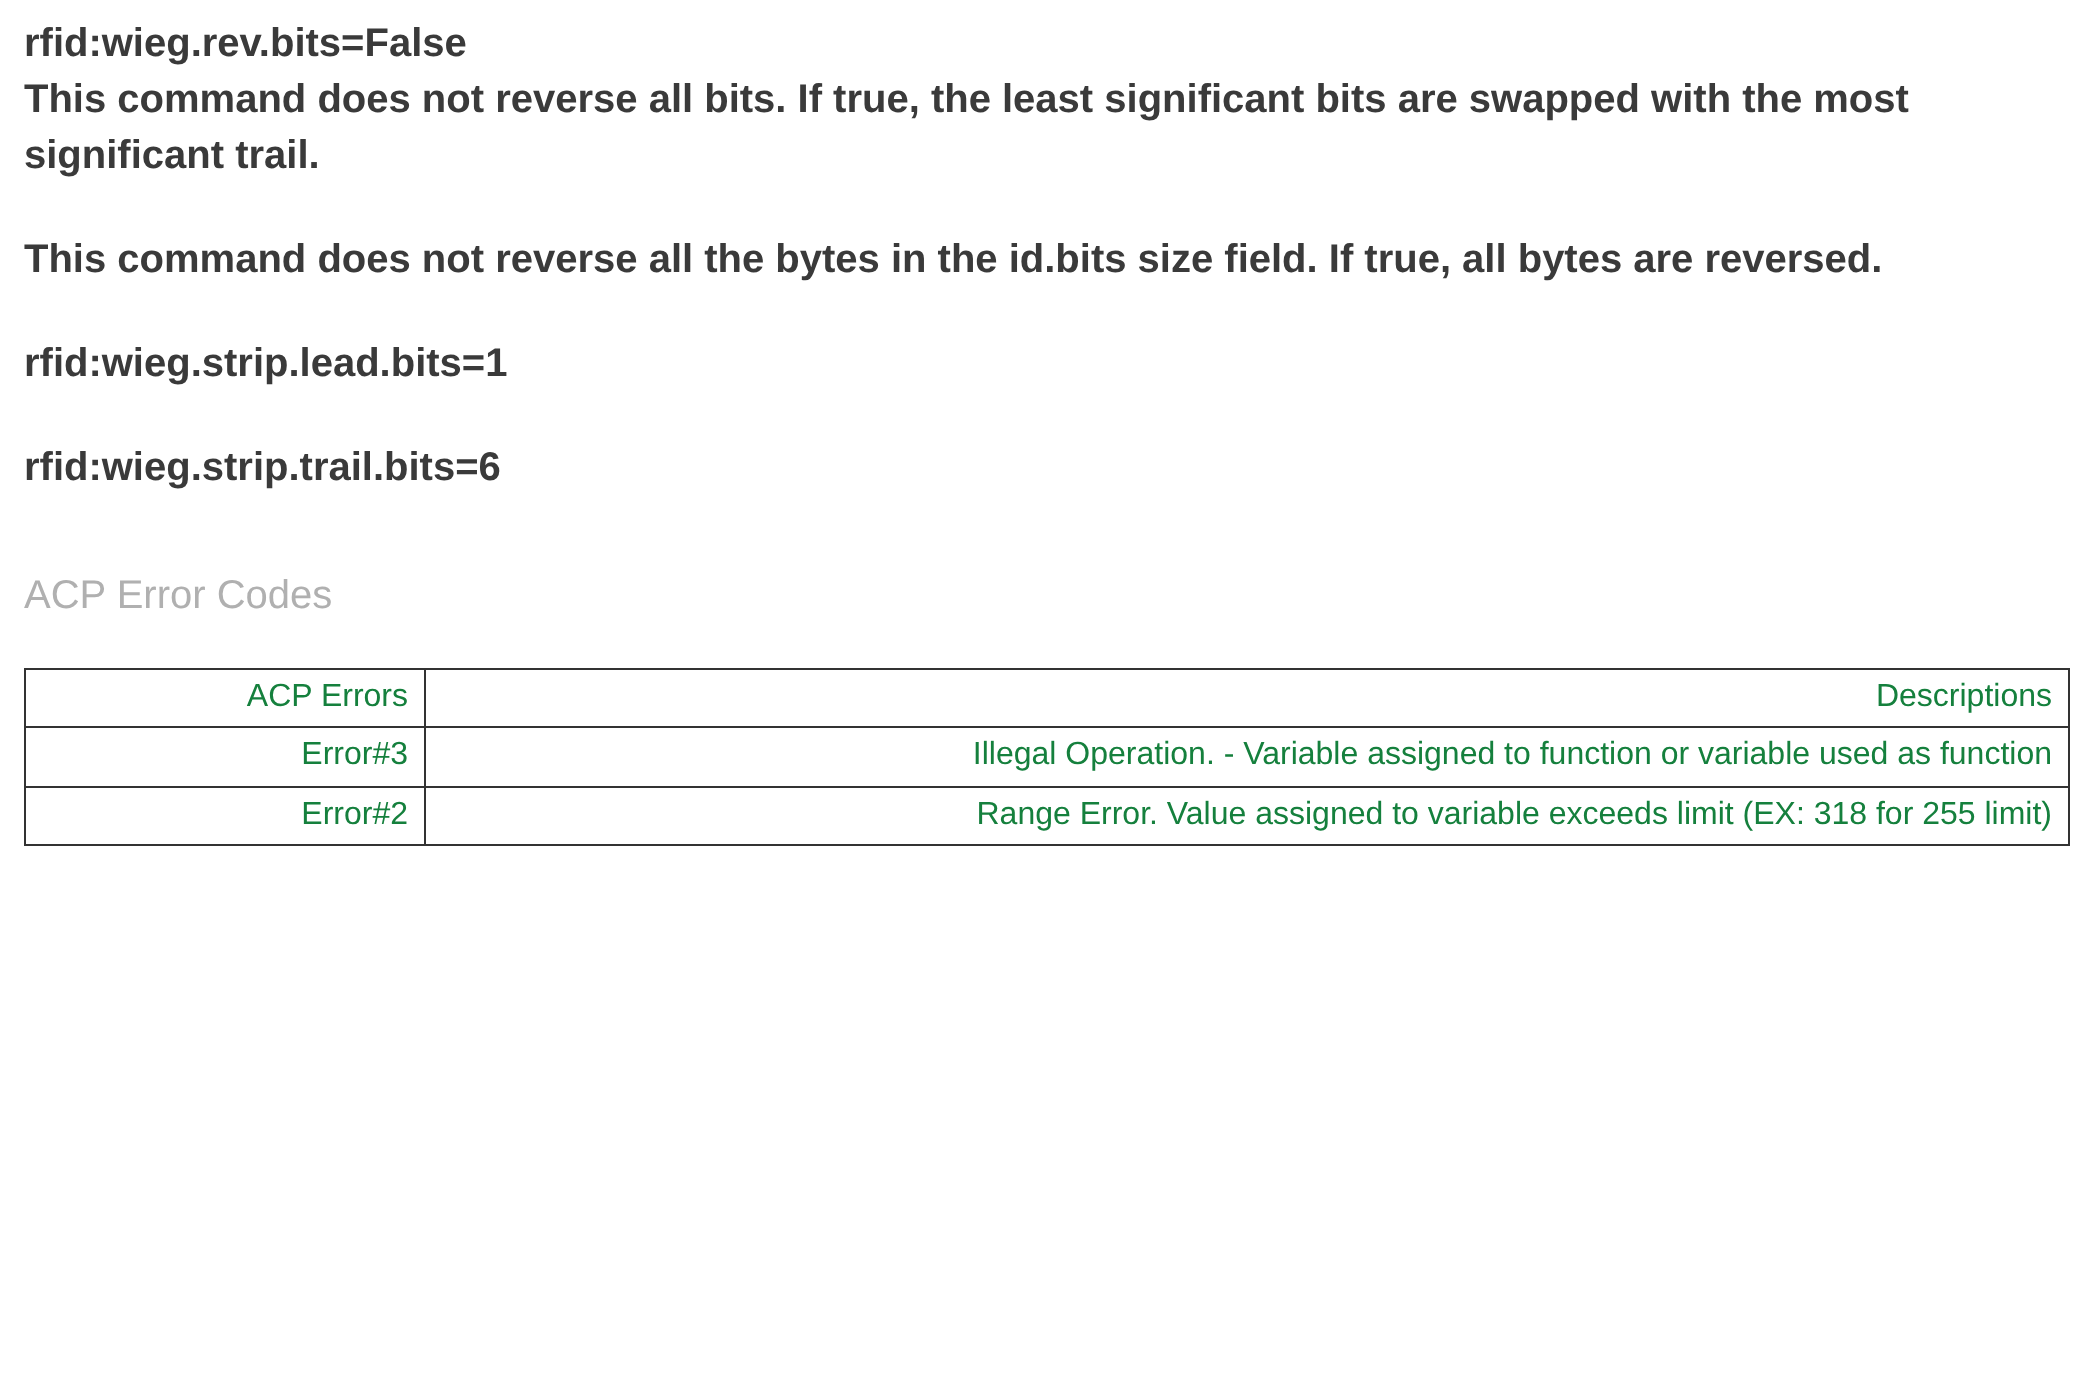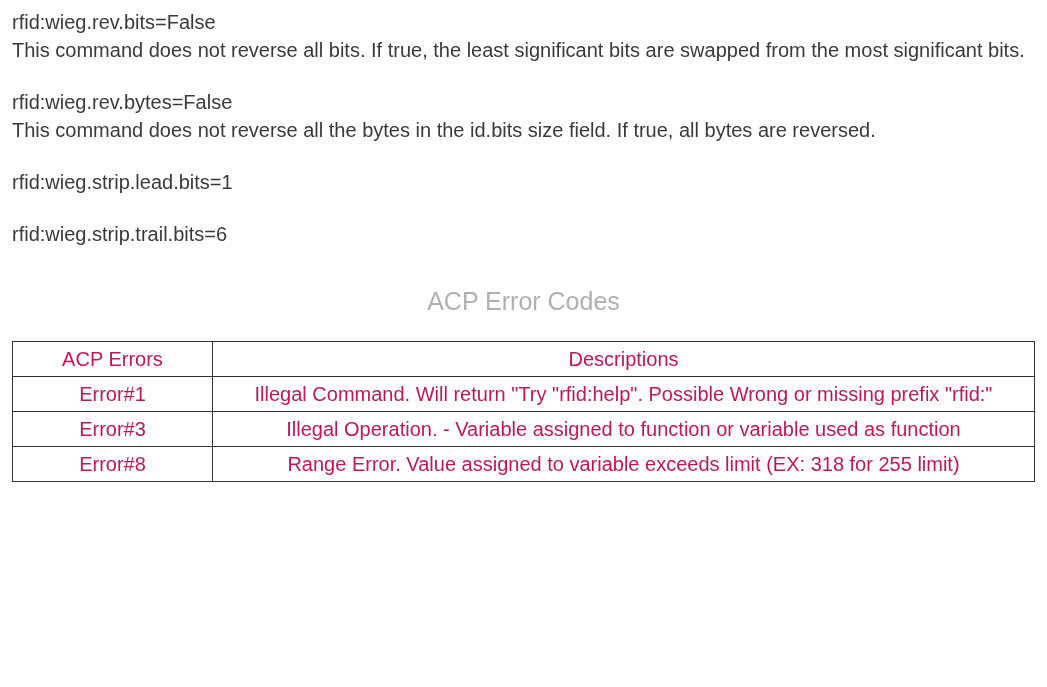--- a/index.html
+++ b/index.html
@@ -10,88 +10,83 @@
     body {
       font-family: Arial, Helvetica, sans-serif;
       font-size: 20px;
       color: #3a3a3a;
       padding: 8px 12px;
       line-height: 1.4;
       background: #fff;
     }
     .cmd-block {
       margin-bottom: 24px;
+      font-weight: bold;
     }
     .cmd-title {
       font-size: 20px;
       color: #3a3a3a;
     }
     .cmd-desc {
       font-size: 20px;
       color: #3a3a3a;
     }
     .section-title {
-      font-size: 25px;
+      font-size: 20px;
       color: #b0b0b0;
       margin-top: 36px;
       margin-bottom: 22px;
-      text-align: center;
     }
     table {
       width: 100%;
       border-collapse: collapse;
     }
     table th, table td {
       border: 1.5px solid #333;
       padding: 3px 8px;
-      text-align: center;
+      text-align: right;
       vertical-align: top;
       font-weight: normal;
-      font-size: 20px;
-      color: #be185d;
+      font-size: 16px;
+      color: #15803d;
     }
     .col-err {
       width: 200px;
     }
   </style>
 </head>
 <body>
 
 <div class="cmd-block">
   <div class="cmd-title">rfid:wieg.rev.bits=False</div>
-  <div class="cmd-desc">This command does not reverse all bits. If true, the least significant bits are swapped from the most significant bits.</div>
+  <div class="cmd-desc">This command does not reverse all bits. If true, the least significant bits are swapped with the most significant trail.</div>
 </div>
 
 <div class="cmd-block">
-  <div class="cmd-title">rfid:wieg.rev.bytes=False</div>
   <div class="cmd-desc">This command does not reverse all the bytes in the id.bits size field. If true, all bytes are reversed.</div>
 </div>
 
 <div class="cmd-block">
   <div class="cmd-title">rfid:wieg.strip.lead.bits=1</div>
 </div>
 
 <div class="cmd-block">
   <div class="cmd-title">rfid:wieg.strip.trail.bits=6</div>
 </div>
 
 <div class="section-title">ACP Error Codes</div>
 
 <table>
   <tbody>
       <tr>
     <th class="col-err">ACP Errors</th>
     <th>Descriptions</th>
   </tr>
   <tr>
-    <td class="col-err">Error#1</td>
-    <td>Illegal Command. Will return "Try "rfid:help".  Possible Wrong or missing prefix "rfid:"</td>
-  </tr>
-  <tr>
     <td class="col-err">Error#3</td>
     <td>Illegal Operation. - Variable assigned to function or variable used as function</td>
   </tr>
   <tr>
-    <td class="col-err">Error#8</td>
+    <td class="col-err">Error#2</td>
     <td>Range Error. Value assigned to variable exceeds limit (EX: 318 for 255 limit)</td>
   </tr>
 </tbody>
   </table>
 
 </body></html>

